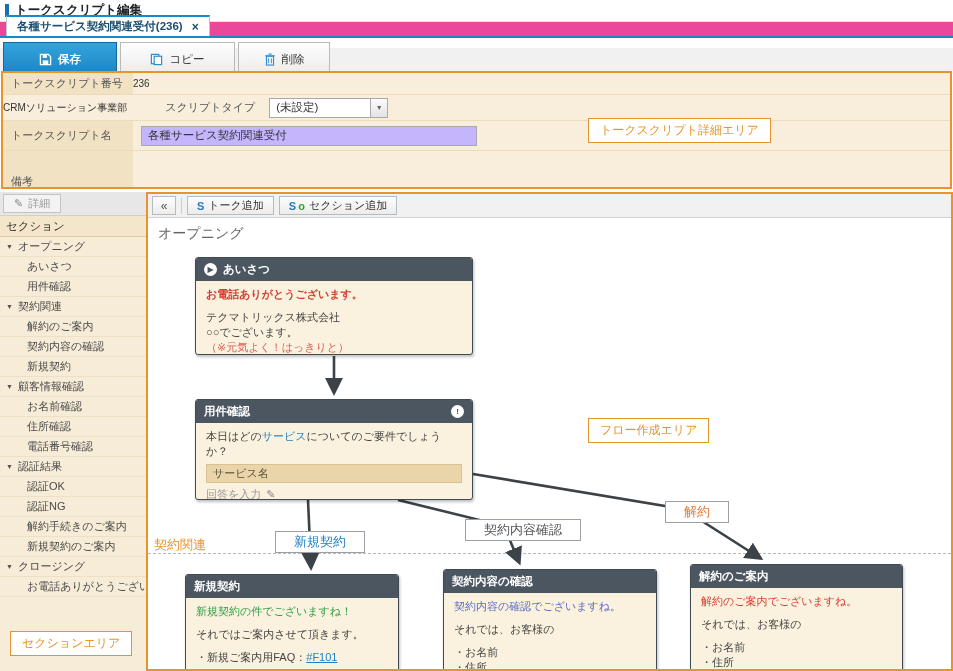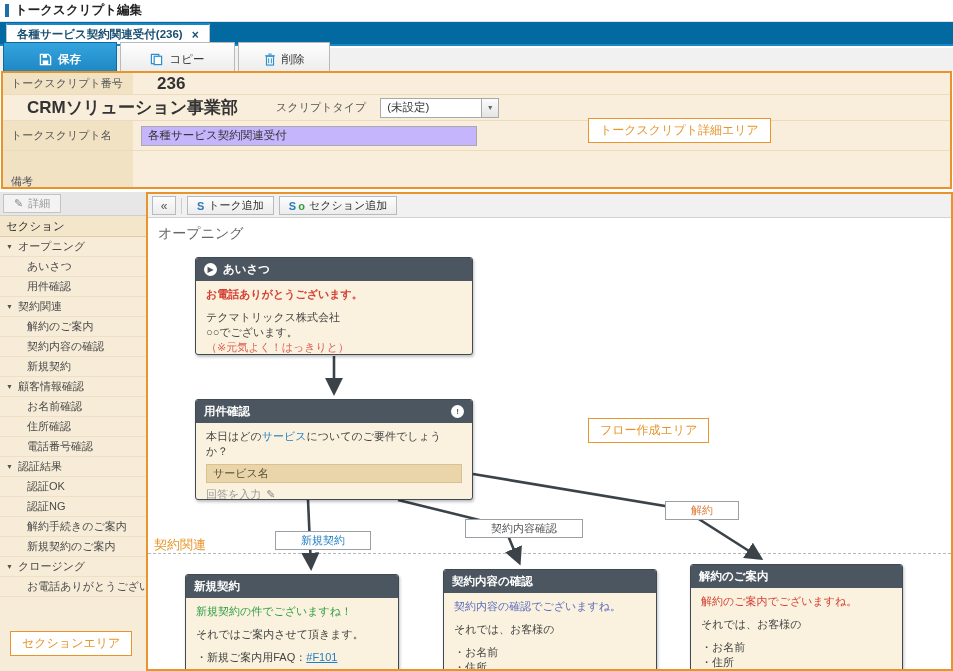--- a/index.html
+++ b/index.html
@@ -7,21 +7,21 @@
     font-family:"Liberation Sans","DejaVu Sans",sans-serif; font-size:12px; color:#333; }
   .stage { position:relative; width:953px; height:671px; }
 
   
   .page-header { position:absolute; top:0; left:0; width:953px; height:22px; background:#fff;
     border-bottom:1px solid #e3e3e3; display:flex; align-items:center; }
   .accent { width:4px; height:13px; background:#1b6fa8; margin:0 6px 0 5px; }
   .page-title { font-size:12.5px; font-weight:bold; color:#222; }
 
   
-  .tab-bar { position:absolute; top:22px; left:0; width:953px; height:24px; background:#0369a1;
+  .tab-bar { position:absolute; top:22px; left:0; width:953px; height:16px; background:#ec4899;
     border-bottom:2px solid #1789ca; display:flex; align-items:flex-end; padding-left:6px; }
   .tab { height:21px; background:#fff; border:1px solid #b7c6d2; border-bottom:none;
     border-top:2px solid #1789ca; display:flex; align-items:center; gap:9px; padding:0 10px;
     font-size:11.5px; font-weight:bold; color:#1a4f72; cursor:pointer; }
   .tab-close { font-size:12px; font-weight:bold; color:#1a4f72; cursor:pointer; line-height:1; }
 
   
   .toolbar { position:absolute; top:48px; left:0; width:953px; height:23px; background:#f1f1f1;
     display:flex; align-items:center; gap:3px; padding-left:3px; }
   .btn { height:36px; display:flex; align-items:center; justify-content:center; gap:6px;
@@ -31,21 +31,21 @@
     color:#fff; font-weight:bold; }
   .btn-copy { width:115px; }
   .btn-del { width:92px;text-align:center; }
 
   
   .detail-area { position:absolute; top:71px; left:1px; width:951px; height:118px;
     border:2px solid #e8942a; background:#f8eedb; overflow:hidden; }
   .d-row { display:flex; align-items:center; border-bottom:1px solid #ecdcbc; }
   .d-label { width:130px; align-self:stretch; background:#f1e2c4; display:flex; align-items:center;
     padding-left:8px; font-size:11px; color:#555; flex:none; }
-  .d-val { margin-left:24px; font-size:17px; color:#333;font-weight:bold; }
+  .d-val { margin-left:0; font-size:10px; color:#333; }
   .row1 { height:22px; } .row2 { height:26px; } .row3 { height:30px; } .row4 { height:60px; border-bottom:none; }
   .type-label { margin-left:38px; font-size:11px; color:#555; }
   .sel-box { margin-left:14px; width:102px; height:20px; background:#fff; border:1px solid #a9a9a9;
     display:flex; align-items:center; padding-left:6px; font-size:11.5px; color:#333; cursor:pointer; }
   .sel-btn { width:17px; height:20px; background:linear-gradient(#fbfbfb,#e4e4e4); border:1px solid #a9a9a9;
     border-left:none; display:flex; align-items:center; justify-content:center; font-size:7px; color:#666; cursor:pointer; }
   .name-input { margin-left:8px; width:336px; height:20px; border:1px solid #a9a9a9; background:#c4b5fd;
     font-size:11.5px; padding:0 6px; color:#333; font-family:inherit; }
 
   
@@ -101,22 +101,22 @@
   .t-link { color:#1f7ec2; }
   .t-link.u { text-decoration:underline; cursor:pointer; }
   .circle-ic { width:13px; height:13px; border-radius:50%; background:#fff; color:#4b5660;
     display:flex; align-items:center; justify-content:center; font-size:8px; font-weight:bold; flex:none; }
   .right { margin-left:auto; }
   .var-field { background:#e9d5a9; border:1px solid #dcc globalization; border:1px solid #d9c28f; height:19px;
     display:flex; align-items:center; padding:0 6px; margin:5px 0 4px 0; color:#5a4f38; cursor:pointer; }
   .placeholder { color:#9a9a9a; display:flex; align-items:center; gap:5px; cursor:text; }
   .pencil { color:#8a8a8a; font-size:11px; }
 
-  .branch { position:absolute; background:#fff; border:1px solid #9aa0a5; font-size:11px;
-    padding:1px 25px; z-index:3; white-space:nowrap; cursor:pointer; }
+  .branch { position:absolute; background:#fff; border:1px solid #9aa0a5; font-size:13px;
+    padding:1px 18px; z-index:3; white-space:nowrap; cursor:pointer; }
   .branch.new { color:#1f7ec2; }
   .branch.confirm { color:#555; }
   .branch.cancel { color:#e07b39; }
 </style>
 </head>
 <body>
 
 <div class="stage">
 
   <div class="page-header">

